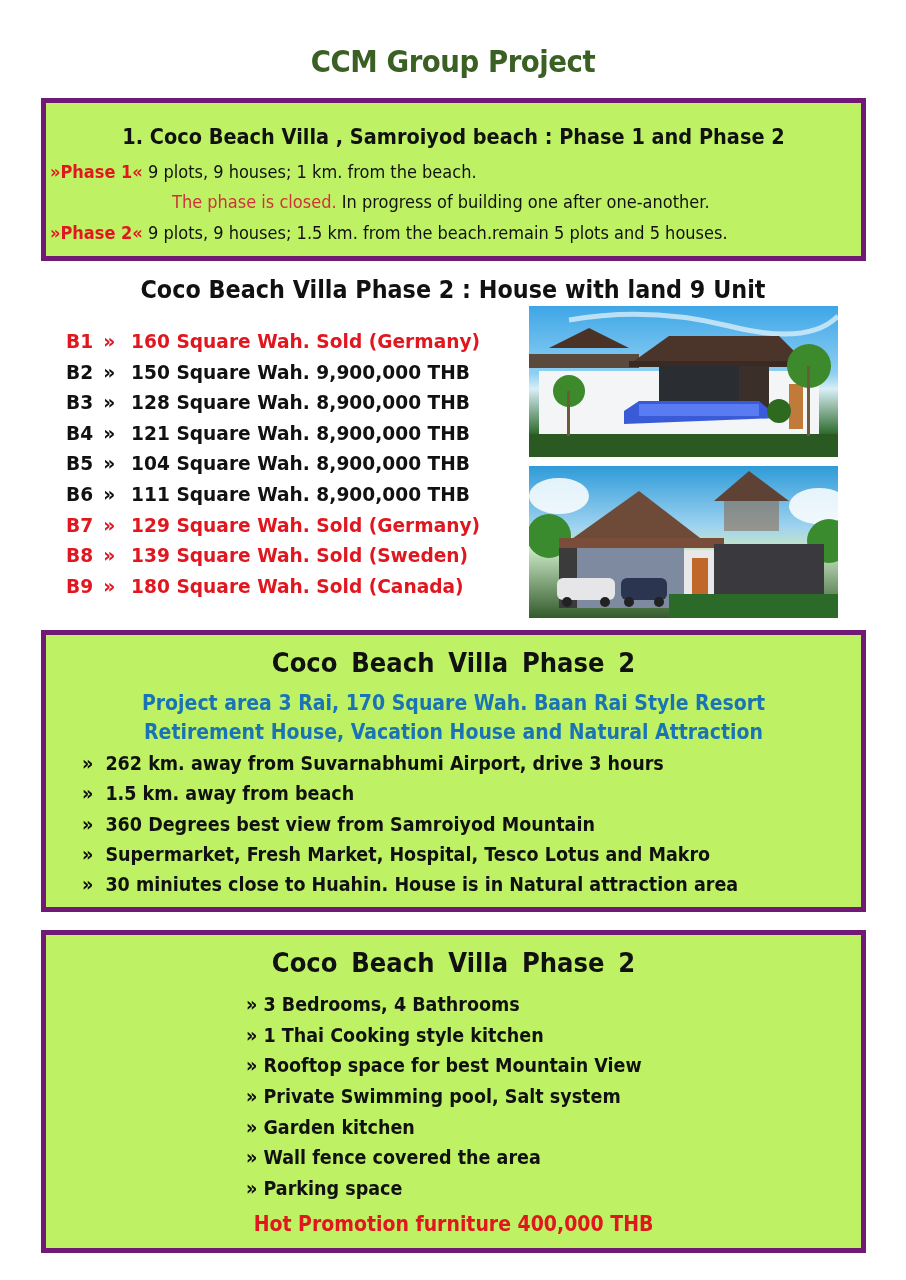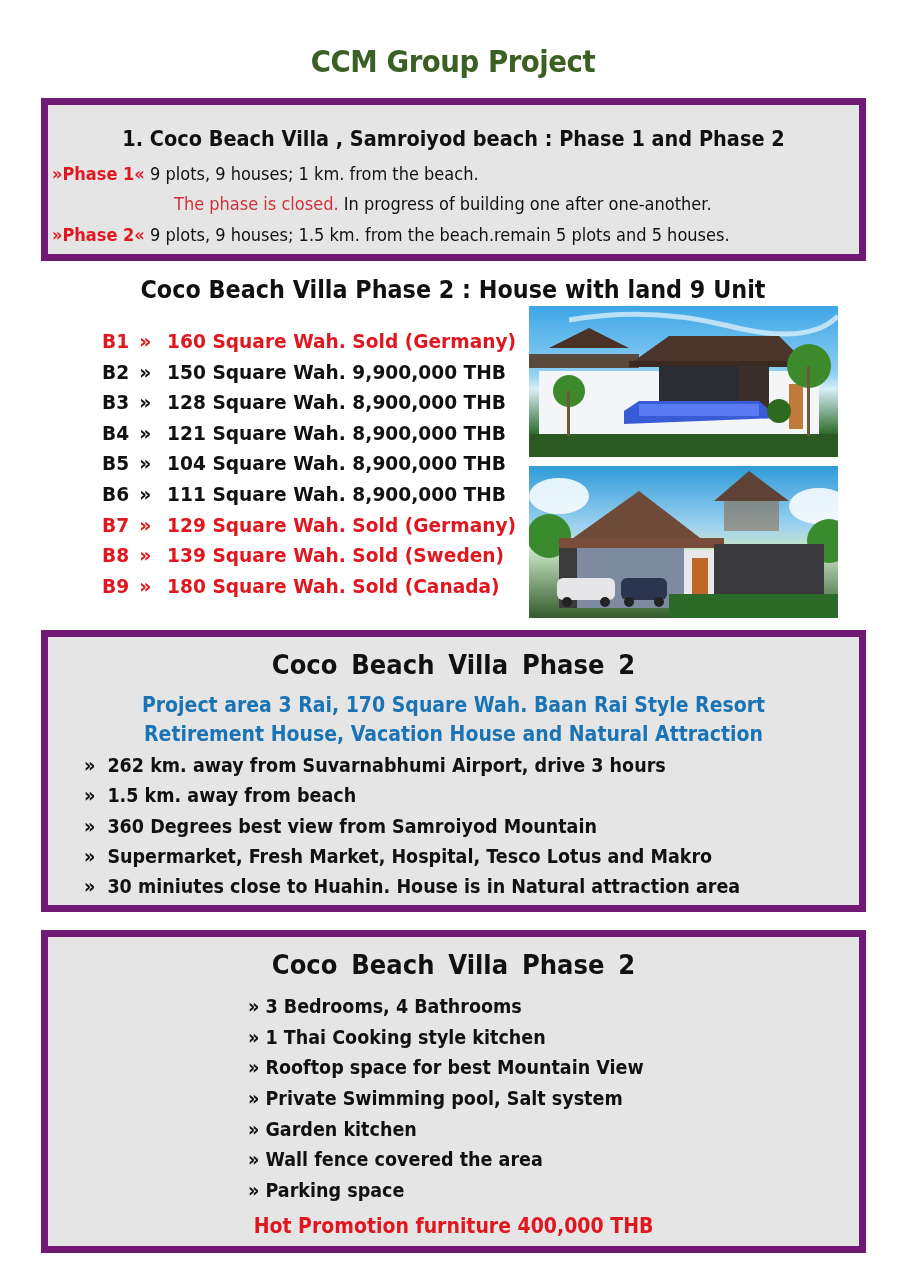--- a/index.html
+++ b/index.html
@@ -3,38 +3,38 @@
 <meta charset="utf-8">
 <style>
   html, body { margin: 0; padding: 0; background: #ffffff; }
   body { width: 906px; height: 1280px; position: relative; overflow: hidden;
          font-family: "Liberation Sans", "DejaVu Sans", sans-serif; color: #111; }
 
   .title { position: absolute; top: 44px; left: 0; width: 906px; text-align: center;
            font-family: "DejaVu Sans", sans-serif; font-weight: bold; font-size: 30px;
            color: #3b6024; letter-spacing: -0.5px; transform: scaleX(0.92); }
 
-  .box { position: absolute; border: 7px solid #701a75; background: #e5e5e5; box-sizing: border-box; }
+  .box { position: absolute; border: 5px solid #701a75; background: #bef264; box-sizing: border-box; }
 
   
   #box1 { left: 41px; top: 98px; width: 825px; height: 163px; }
   .b1-head { position: absolute; top: 22px; left: 0; width: 100%; text-align: center;
              font-family: "DejaVu Sans", sans-serif; font-weight: bold; font-size: 21px;
              transform: scaleX(0.92); }
   .b1-line { position: absolute; left: 4px; font-family: "DejaVu Sans", sans-serif; font-size: 18px;
              transform-origin: left center; transform: scaleX(0.9); white-space: nowrap; }
   .darkred { color: #d0313a; }
   .b1-phase { font-weight: bold; color: #e0171f; }
 
   
   .sec2-head { position: absolute; top: 276px; left: 0; width: 906px; text-align: center;
                font-family: "DejaVu Sans", sans-serif; font-weight: bold; font-size: 24px;
                transform: scaleX(0.93); }
 
-  .plots { position: absolute; left: 66px; top: 326px; margin-left: 36px; }
+  .plots { position: absolute; left: 66px; top: 326px; }
   .plot { font-family: "DejaVu Sans", sans-serif; font-weight: bold; font-size: 20px; height: 30.6px;
           line-height: 30px; white-space: nowrap; transform-origin: left center; transform: scaleX(0.93); }
   .plot.sold { color: #e0171f; }
   .plot .code { display: inline-block; width: 40px; }
   .plot .sep { display: inline-block; width: 30px; }
 
   .photo { position: absolute; overflow: hidden; }
   #photo1 { left: 529px; top: 306px; width: 309px; height: 151px;
             background: linear-gradient(180deg, #3ea6e6 0%, #8fd0f3 45%, #d9eef7 55%, #2c6a2a 85%, #1f4a1d 100%); }
   #photo2 { left: 529px; top: 466px; width: 309px; height: 152px;

